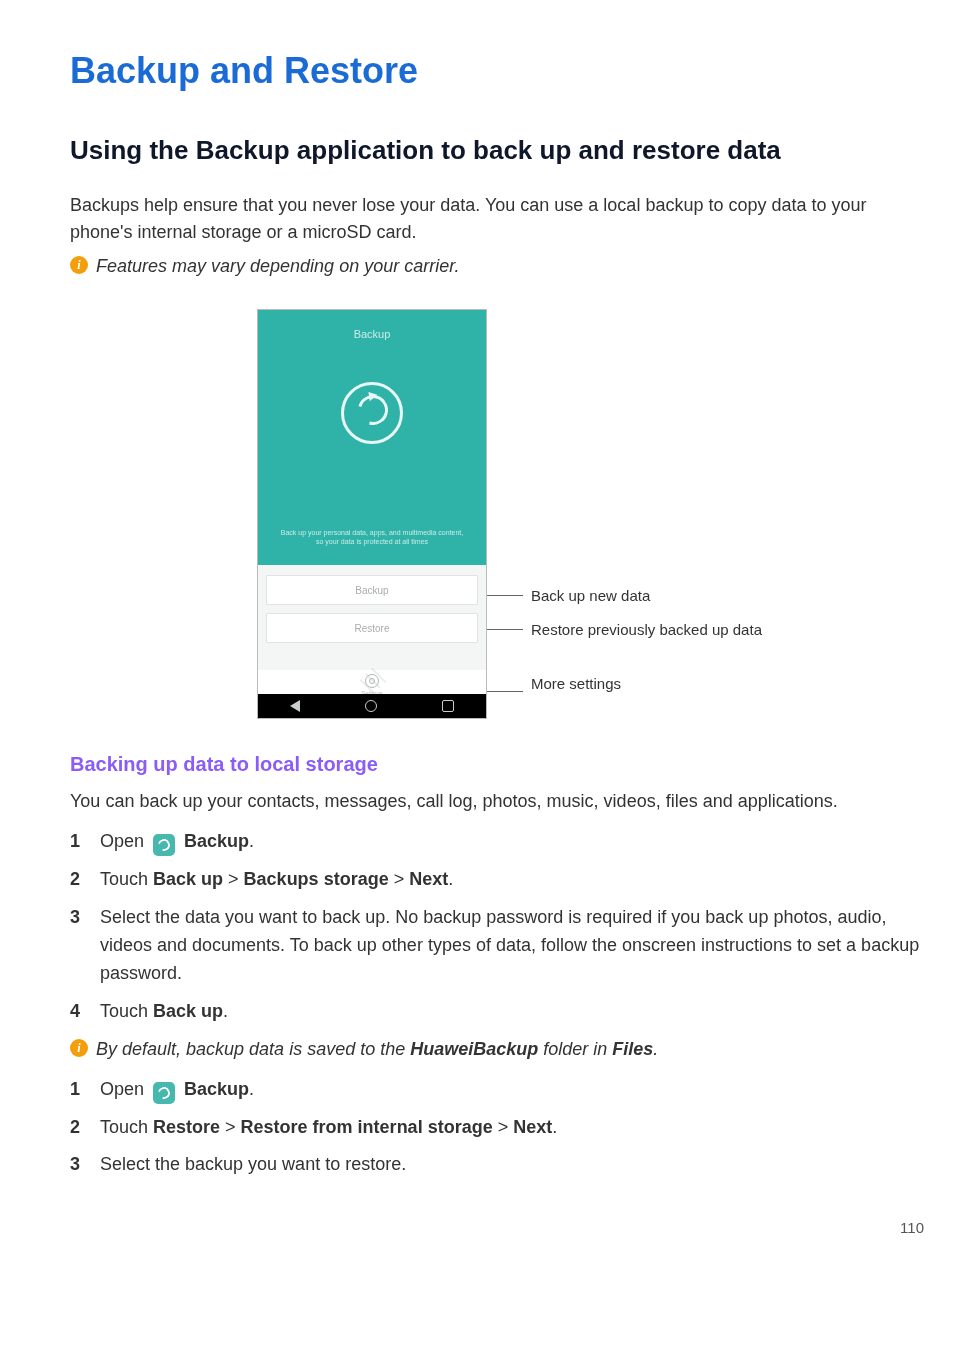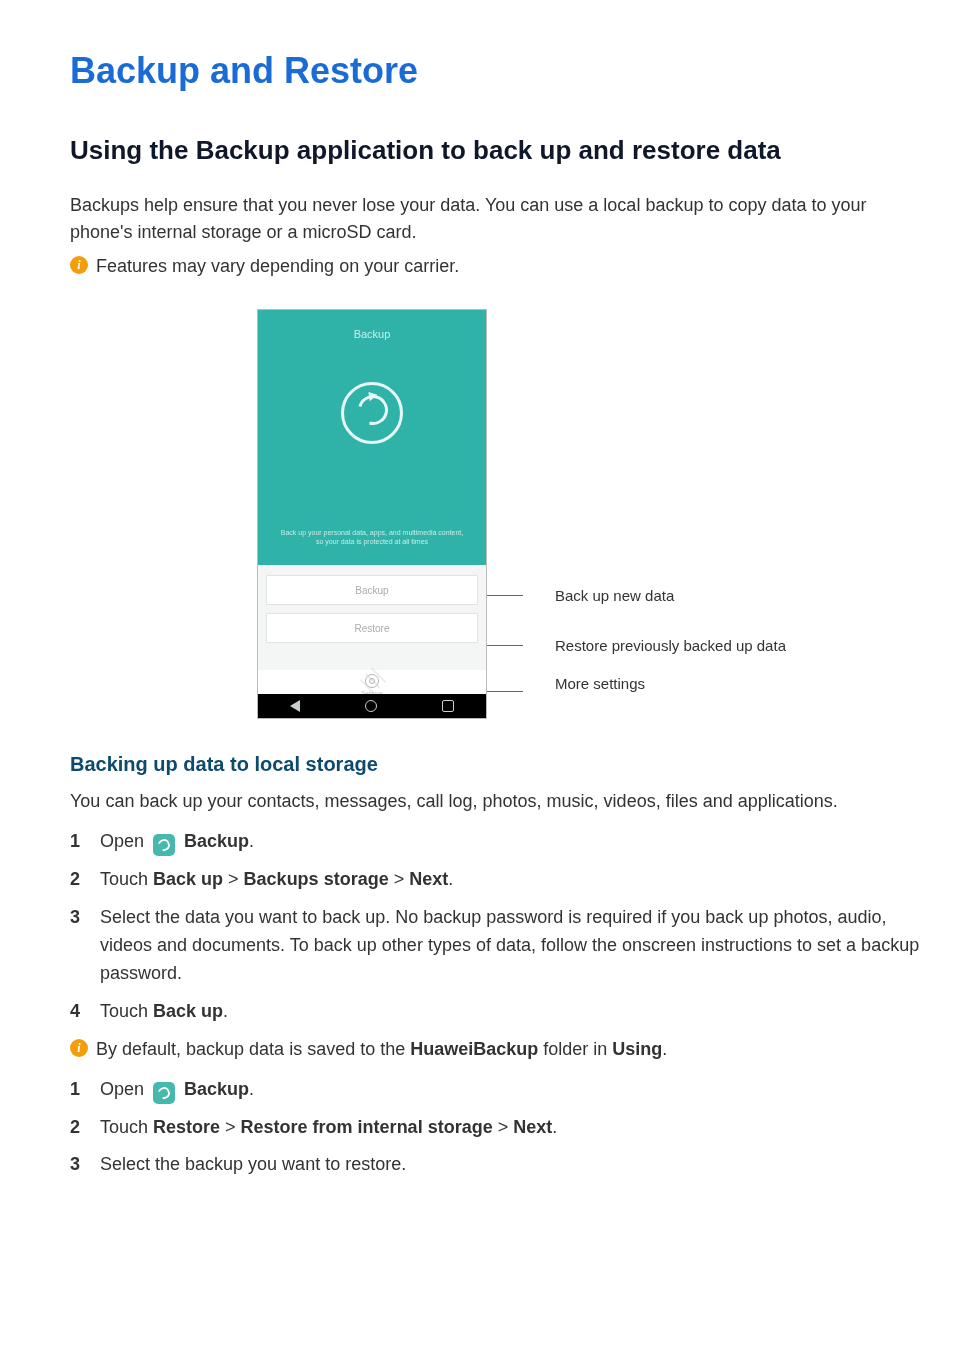--- a/index.html
+++ b/index.html
@@ -1,29 +1,29 @@
 <!DOCTYPE html>
 <html><head>
 <meta charset="utf-8">
 <style>
   * { box-sizing: border-box; margin: 0; padding: 0; }
   html, body { width: 954px; background: #fff; font-family: Arial, Helvetica, sans-serif; color: #333; }
   .page { padding: 50px 30px 40px 70px; }
   h1 { color: #1b6bd6; font-size: 36px; font-weight: bold; margin-bottom: 38px; }
   h2 { color: #0f172a; font-size: 26px; font-weight: bold; line-height: 1.6; margin-bottom: 20px; }
-  h3 { color: #0c4a6e; font-size: 20px; font-weight: bold; margin-top: 34px; margin-bottom: 12px; }
+  h3 { color: #8b5cf6; font-size: 20px; font-weight: bold; margin-top: 34px; margin-bottom: 12px; }
   p.body { font-size: 18px; line-height: 1.55; margin-bottom: 6px; }
   .info-row { display: flex; align-items: flex-start; gap: 8px; margin-top: 6px; }
   .info-icon {
     width: 18px; height: 18px; border-radius: 50%;
     background: #f59e0b; color: #fff; font-style: italic; font-weight: bold;
     font-family: Georgia, serif; font-size: 12px; line-height: 18px; text-align: center;
     flex: 0 0 18px; margin-top: 3px;
   }
-  .info-text { font-size: 18px; line-height: 1.55; }
+  .info-text { font-size: 18px; line-height: 1.55; font-style: italic; }
   .info-text b { font-weight: bold; }
 
   
   .figure { display: flex; justify-content: center; margin: 28px 0 10px 0; }
   .figure-inner { display: flex; align-items: flex-start; gap: 0; }
   .phone {
     width: 230px; height: 410px; position: relative;
     border: 1px solid #bbb; background: #fff;
   }
   .ph-top { height: 255px; background: #2fb3a9; position: relative; color: #dff5f3; }
@@ -71,21 +71,21 @@
   .ph-nav {
     position:absolute; bottom:0; left:0; right:0; height: 24px; background:#000;
     display:flex; align-items:center; justify-content:space-around;
   }
   .nav-ic { width:12px; height:12px; border:1.5px solid #c8cdcd; }
   .nav-tri { width:0; height:0; border-top:6px solid transparent; border-bottom:6px solid transparent; border-right:10px solid #c8cdcd; background:none; border-left:none; }
   .nav-circ { border-radius:50%; }
   .nav-sq { border-radius:2px; }
 
   .callouts { position: relative; width: 250px; height: 410px; }
-  .callout { position: absolute; left: 0; display:flex; align-items:center;gap:24px; }
+  .callout { position: absolute; left: 0; display:flex; align-items:center; }
   .line { height: 1px; background:#666; flex:0 0 auto; }
   .clabel { font-size: 15px; color:#333; white-space: nowrap; padding-left: 8px; }
 
   
   ol.steps { list-style: none; padding: 0; margin: 12px 0 0 0; }
   ol.steps > li { display:flex; align-items:flex-start; gap: 14px; font-size: 18px; line-height:1.55; margin-bottom: 10px; }
   .stepnum { font-weight: bold; width: 16px; flex:0 0 16px; }
   .stepbody { flex:1; }
   .stepbody b { font-weight: bold; }
   .app-icon {
@@ -144,21 +144,21 @@
           <span class="nav-ic nav-circ"></span>
           <span class="nav-ic nav-sq"></span>
         </div>
       </div>
 
       <div class="callouts">
         <div class="callout" style="top:278px;">
           <div class="line" style="width:36px;"></div>
           <div class="clabel">Back up new data</div>
         </div>
-        <div class="callout" style="top:328px;">
+        <div class="callout" style="top:312px;">
           <div class="line" style="width:36px;"></div>
           <div class="clabel">Restore previously backed up data</div>
         </div>
         <div class="callout" style="top:366px;align-items:flex-end;">
           <div class="line" style="width:36px;"></div>
           <div class="clabel">More settings</div>
         </div>
       </div>
     </div>
   </div>
@@ -190,21 +190,21 @@
       <span class="stepnum">4</span>
       <span class="stepbody">
         <span>Touch </span><b>Back up</b><span>.</span>
       </span>
     </li>
   </ol>
 
   <div class="info-row" style="margin-top:2px; margin-left:0;">
     <span class="info-icon">i</span>
     <span class="info-text">
-      <span>By default, backup data is saved to the </span><b>HuaweiBackup</b><span> folder in </span><b>Using</b><span>.</span>
+      <span>By default, backup data is saved to the </span><b>HuaweiBackup</b><span> folder in </span><b>Files</b><span>.</span>
     </span>
   </div>
 
 
   <ol class="steps">
     <li>
       <span class="stepnum">1</span>
       <span class="stepbody">
         <span>Open </span><span class="app-icon">
             <span class="app-icon-inner"></span>
@@ -217,13 +217,14 @@
       <span class="stepbody">
         <span>Touch </span><b>Restore</b><span> &gt; </span><b>Restore from internal storage</b><span> &gt; </span><b>Next</b><span>.</span>
       </span>
     </li>
     <li>
       <span class="stepnum">3</span>
       <span class="stepbody">Select the backup you want to restore.</span>
     </li>
   </ol>
 
+  <div class="pagenum">110</div>
 </div>
 
 </body></html>

